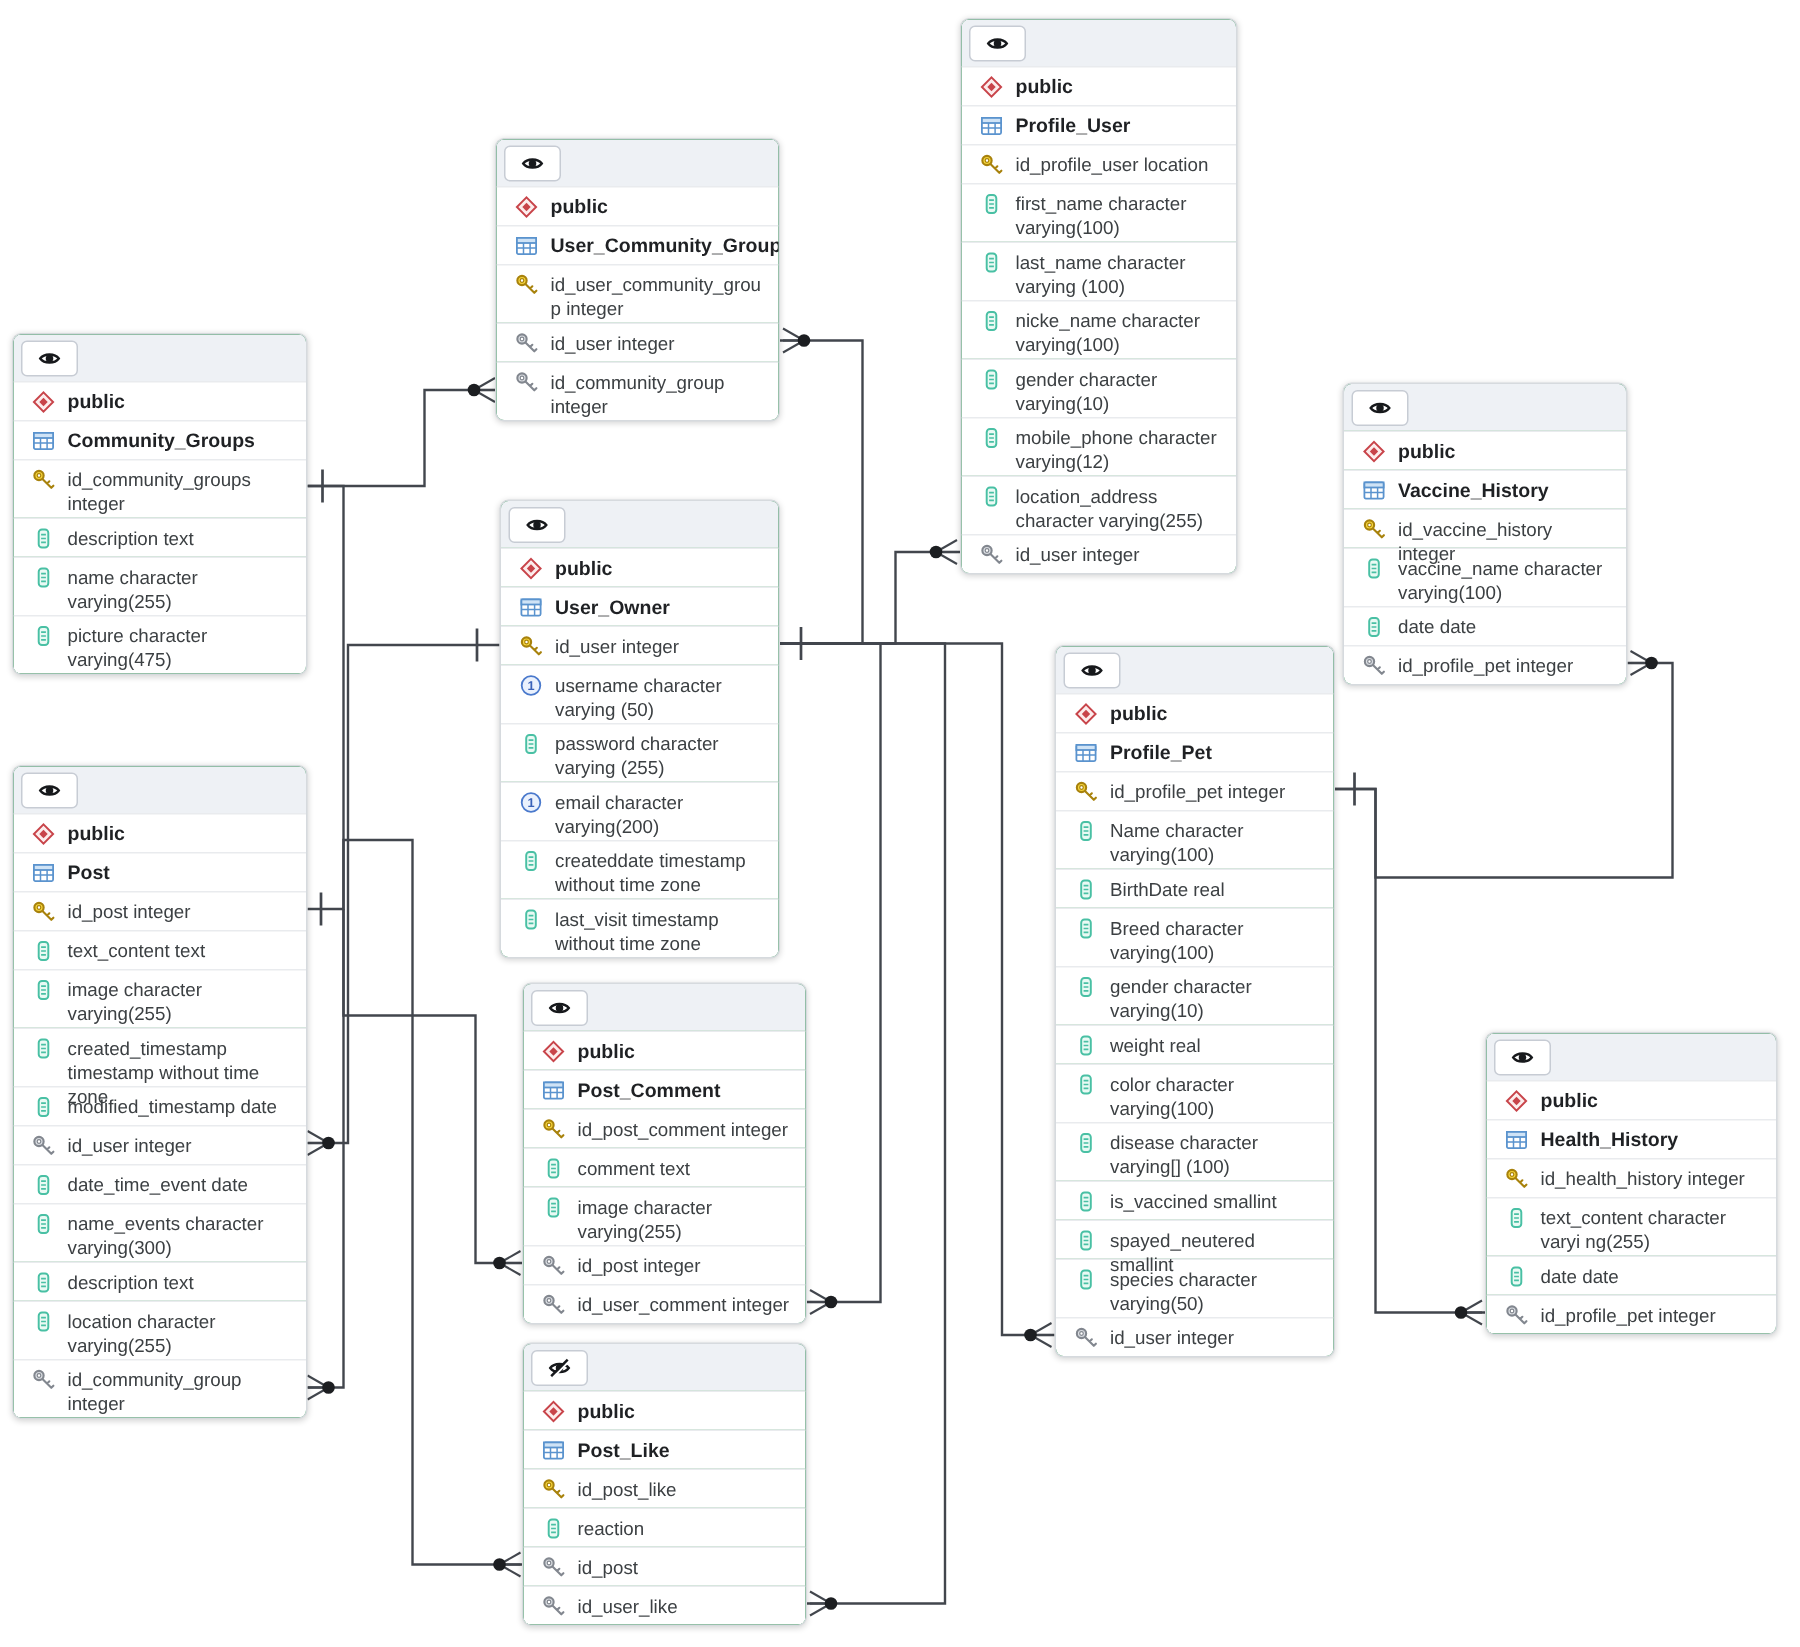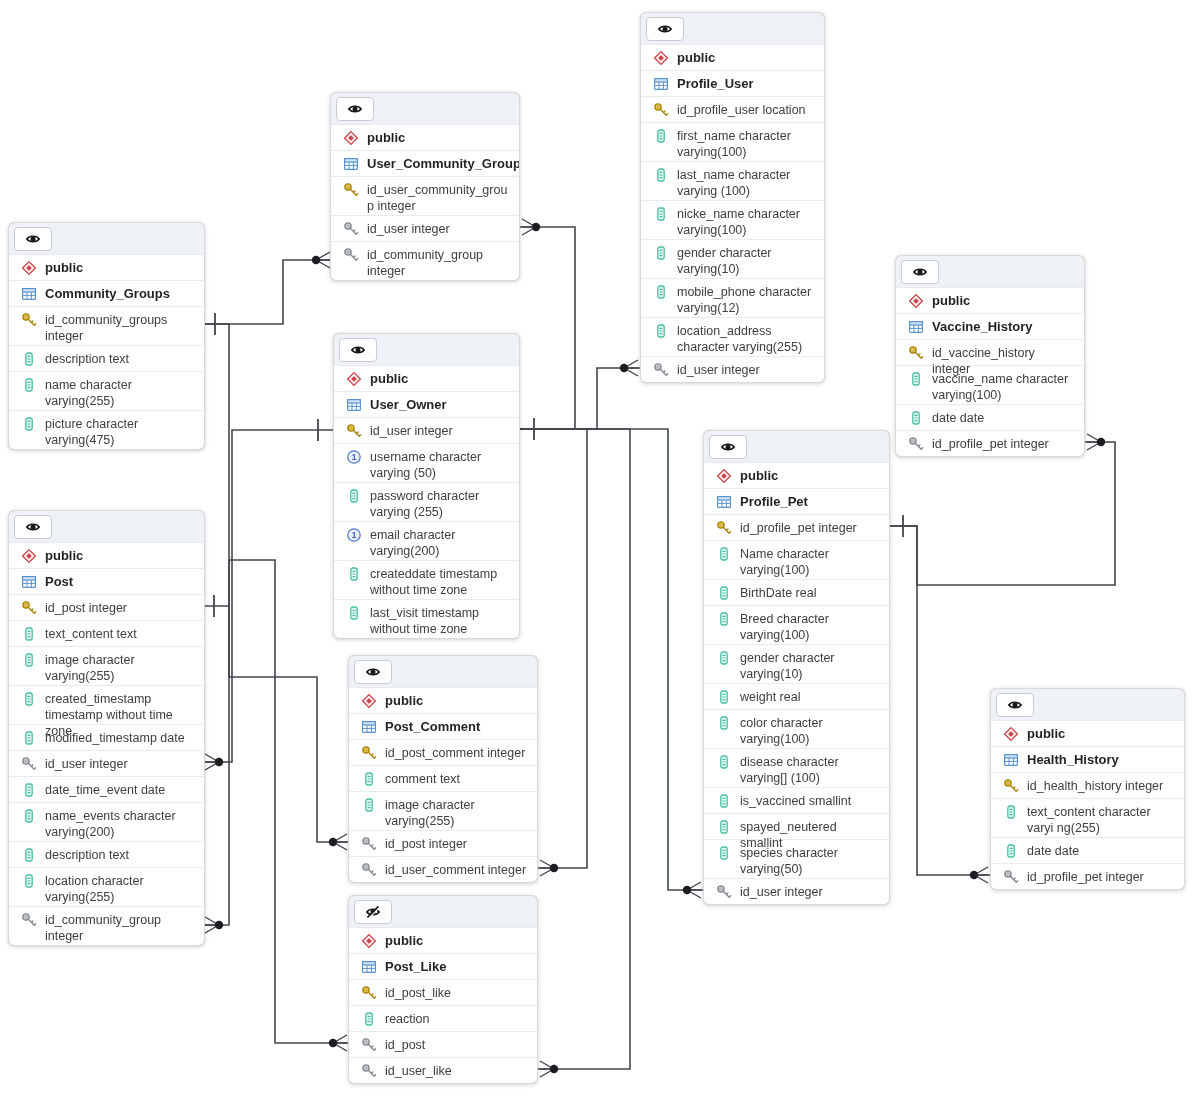--- a/index.html
+++ b/index.html
@@ -1,19 +1,19 @@
 <!DOCTYPE html>
 <html><head>
 <meta charset="utf-8">
 <style>
   html,body{margin:0;padding:0;background:#fff;}
   #canvas{position:relative;width:1200px;height:1098px;background:#ffffff;overflow:hidden;
           font-family:"Liberation Sans","DejaVu Sans",sans-serif;}
   #edge-layer{position:absolute;left:0;top:0;width:1200px;height:1098px;}
-  .table-card{position:absolute;background:#fca5a5;border:1px solid #d6dade;border-radius:6px;
+  .table-card{position:absolute;background:#15803d;border:1px solid #d6dade;border-radius:6px;
               box-shadow:0 1px 4px rgba(0,0,0,.18);overflow:hidden;box-sizing:border-box;}
   .tband{height:31px;background:#eef1f5;display:flex;align-items:center;padding-left:5px;box-sizing:border-box;}
   .eye-btn{width:38px;height:24px;background:#fff;border:1px solid #c7ccd4;border-radius:4px;
            display:inline-flex;align-items:center;justify-content:center;cursor:pointer;padding:0;}
   .row{display:flex;gap:8px;padding:5px 8px 0 12px;box-sizing:border-box;
        border-top:1px solid #e9ebee;background:#fff;align-items:flex-start;}
   .row svg{flex:0 0 16px;margin-top:0px;}
   .hrow{height:26px;font-weight:700;font-size:13px;color:#1f2124;}
   .crow-row{font-size:12.5px;color:#3c4043;}
   .ctxt{line-height:16px;overflow-wrap:anywhere;word-break:break-word;}
@@ -459,21 +459,21 @@
           <rect x="4.8" y="2" width="6.4" height="12" rx="2.2" fill="#eafaf4" stroke="#49c0a4" stroke-width="1.3"></rect>
           <path d="M6.4 5.4 h3.2 M6.4 8 h3.2 M6.4 10.6 h3.2" stroke="#49c0a4" stroke-width="1.1"></path>
         </svg>
         <span class="ctxt">date_time_event date</span>
       </div>
       <div class="row crow-row" style="height:39px">
         <svg xmlns="http://www.w3.org/2000/svg" width="16" height="16" viewBox="0 0 16 16">
           <rect x="4.8" y="2" width="6.4" height="12" rx="2.2" fill="#eafaf4" stroke="#49c0a4" stroke-width="1.3"></rect>
           <path d="M6.4 5.4 h3.2 M6.4 8 h3.2 M6.4 10.6 h3.2" stroke="#49c0a4" stroke-width="1.1"></path>
         </svg>
-        <span class="ctxt">name_events character varying(200)</span>
+        <span class="ctxt">name_events character varying(300)</span>
       </div>
       <div class="row crow-row" style="height:26px">
         <svg xmlns="http://www.w3.org/2000/svg" width="16" height="16" viewBox="0 0 16 16">
           <rect x="4.8" y="2" width="6.4" height="12" rx="2.2" fill="#eafaf4" stroke="#49c0a4" stroke-width="1.3"></rect>
           <path d="M6.4 5.4 h3.2 M6.4 8 h3.2 M6.4 10.6 h3.2" stroke="#49c0a4" stroke-width="1.1"></path>
         </svg>
         <span class="ctxt">description text</span>
       </div>
       <div class="row crow-row" style="height:39px">
         <svg xmlns="http://www.w3.org/2000/svg" width="16" height="16" viewBox="0 0 16 16">

